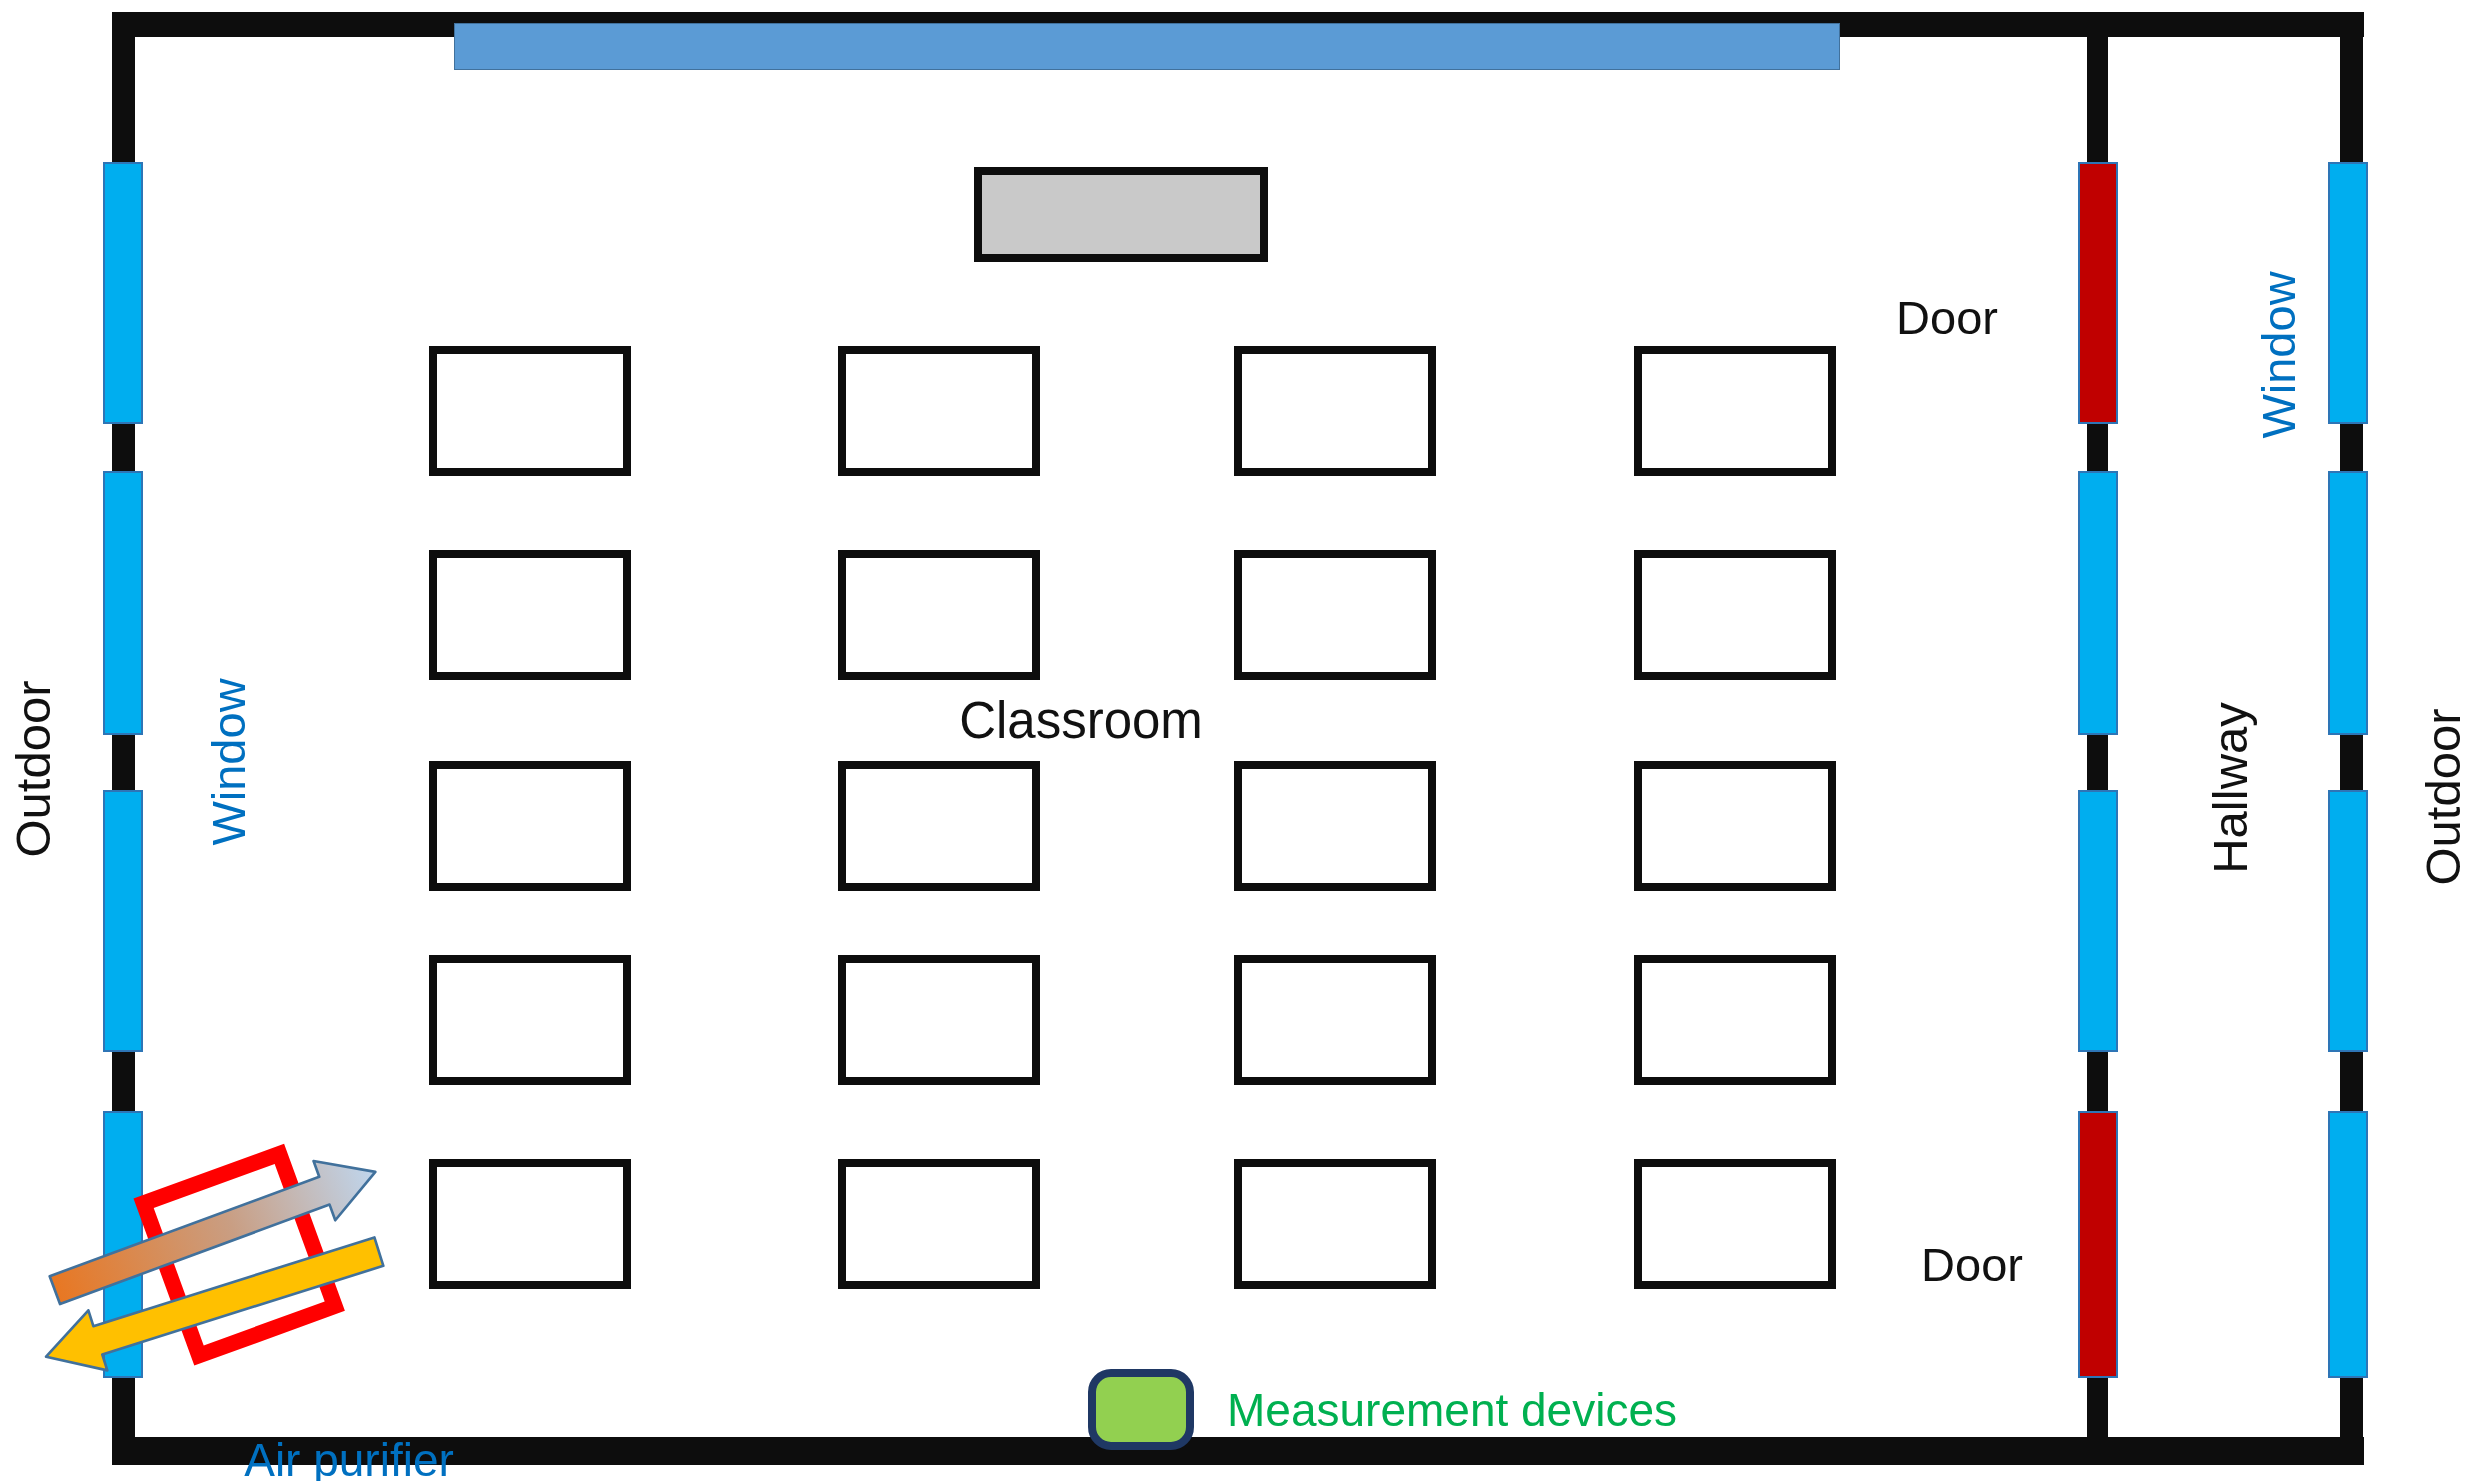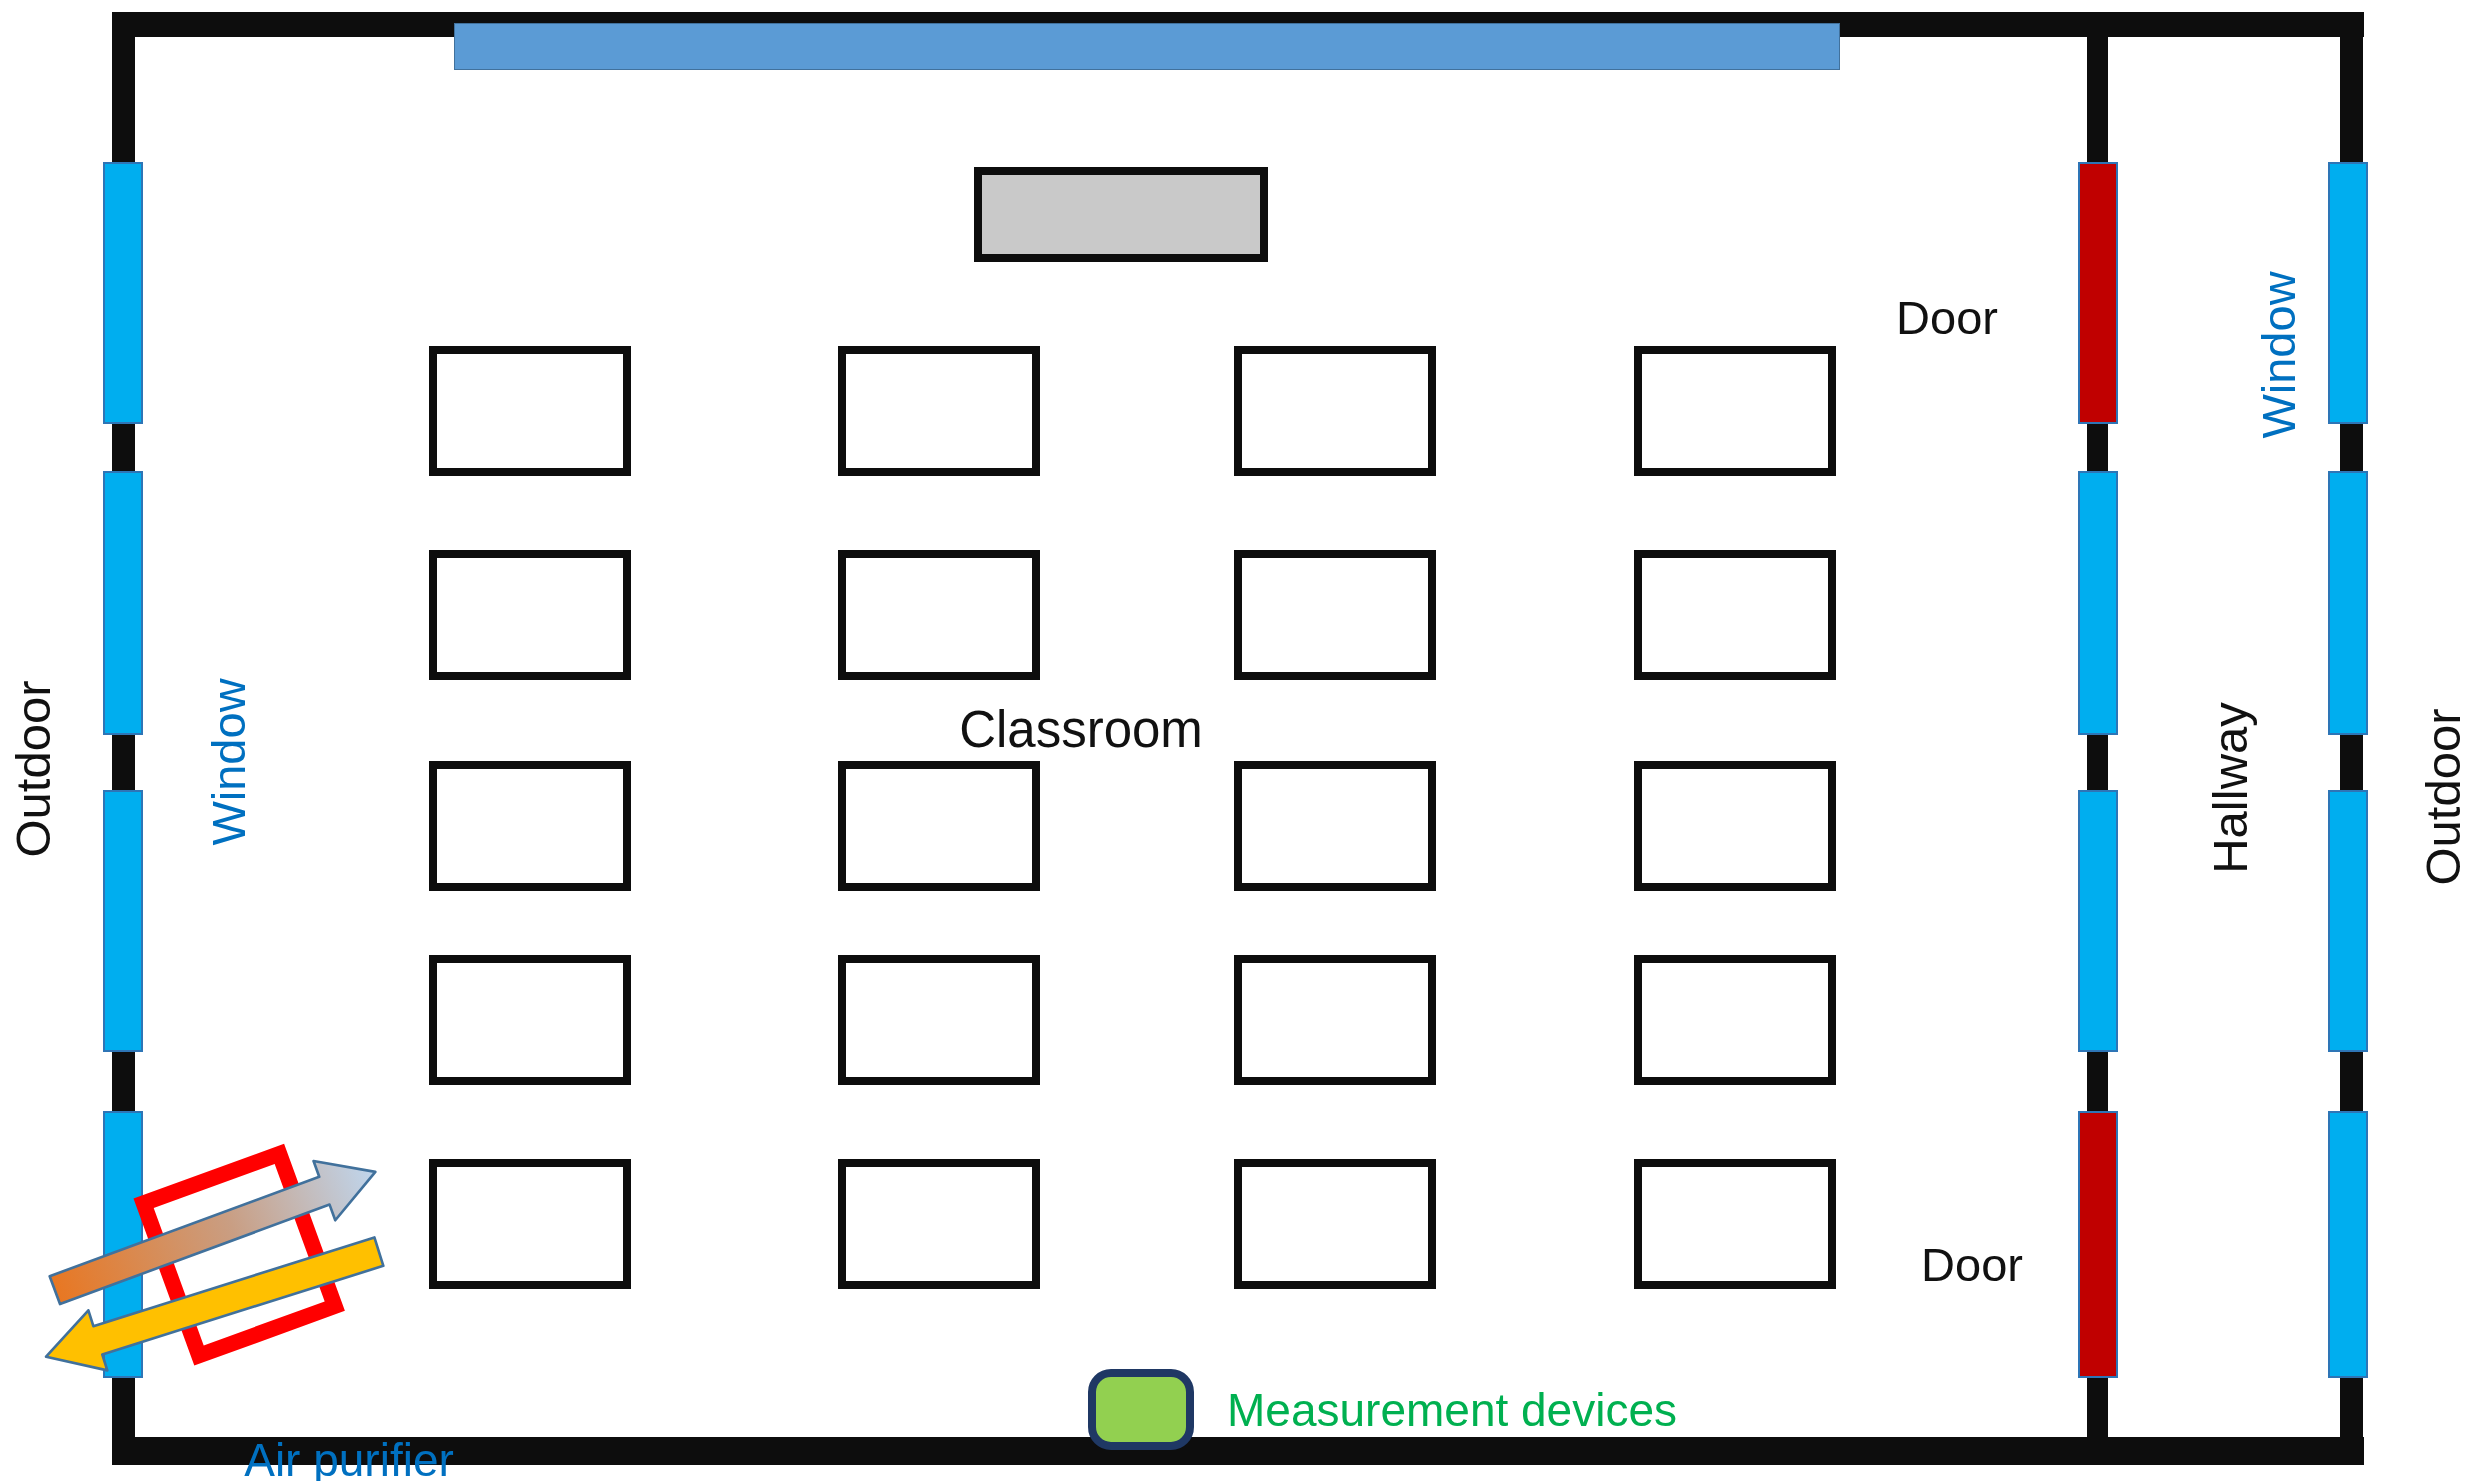--- a/index.html
+++ b/index.html
@@ -25,21 +25,21 @@
   .desk{position:absolute;width:202px;height:130px;background:var(--desk-fill);
     border:8px solid var(--wall);box-sizing:border-box;}
   .device{position:absolute;left:1088px;top:1369px;width:106px;height:81px;border-radius:23px;
     background:var(--device-fill);border:8px solid var(--device-border);box-sizing:border-box;}
 
   .lbl{position:absolute;white-space:nowrap;color:var(--label-black);
     transform:translate(-50%,-50%);font-size:47px;line-height:1;}
   .lbl.v{transform:translate(-50%,-50%) rotate(-90deg);}
   .lbl.blue{color:var(--label-blue);}
   .lbl.green{color:var(--label-green);}
-  .lbl.big{font-size:51px;margin-top:9px;}
+  .lbl.big{font-size:51px;}
   .lbl.mid{font-size:49px;}
   .lbl.cap{font-size:46px;}
 
   .purifier{position:absolute;left:17.5px;top:1122px;}
   .purifier-rect{fill:none;stroke:var(--purifier-outline);stroke-width:18px;}
   .gold-arrow{fill:var(--arrow-gold);stroke:var(--arrow-stroke);stroke-width:3px;stroke-linejoin:round;}
   .grad-arrow{fill:url(#flowGrad);stroke:var(--arrow-stroke);stroke-width:3px;stroke-linejoin:round;}
   .grad-start{stop-color:var(--arrow-grad-start);}
   .grad-mid{stop-color:var(--arrow-grad-mid);}
   .grad-end{stop-color:var(--arrow-grad-end);}

